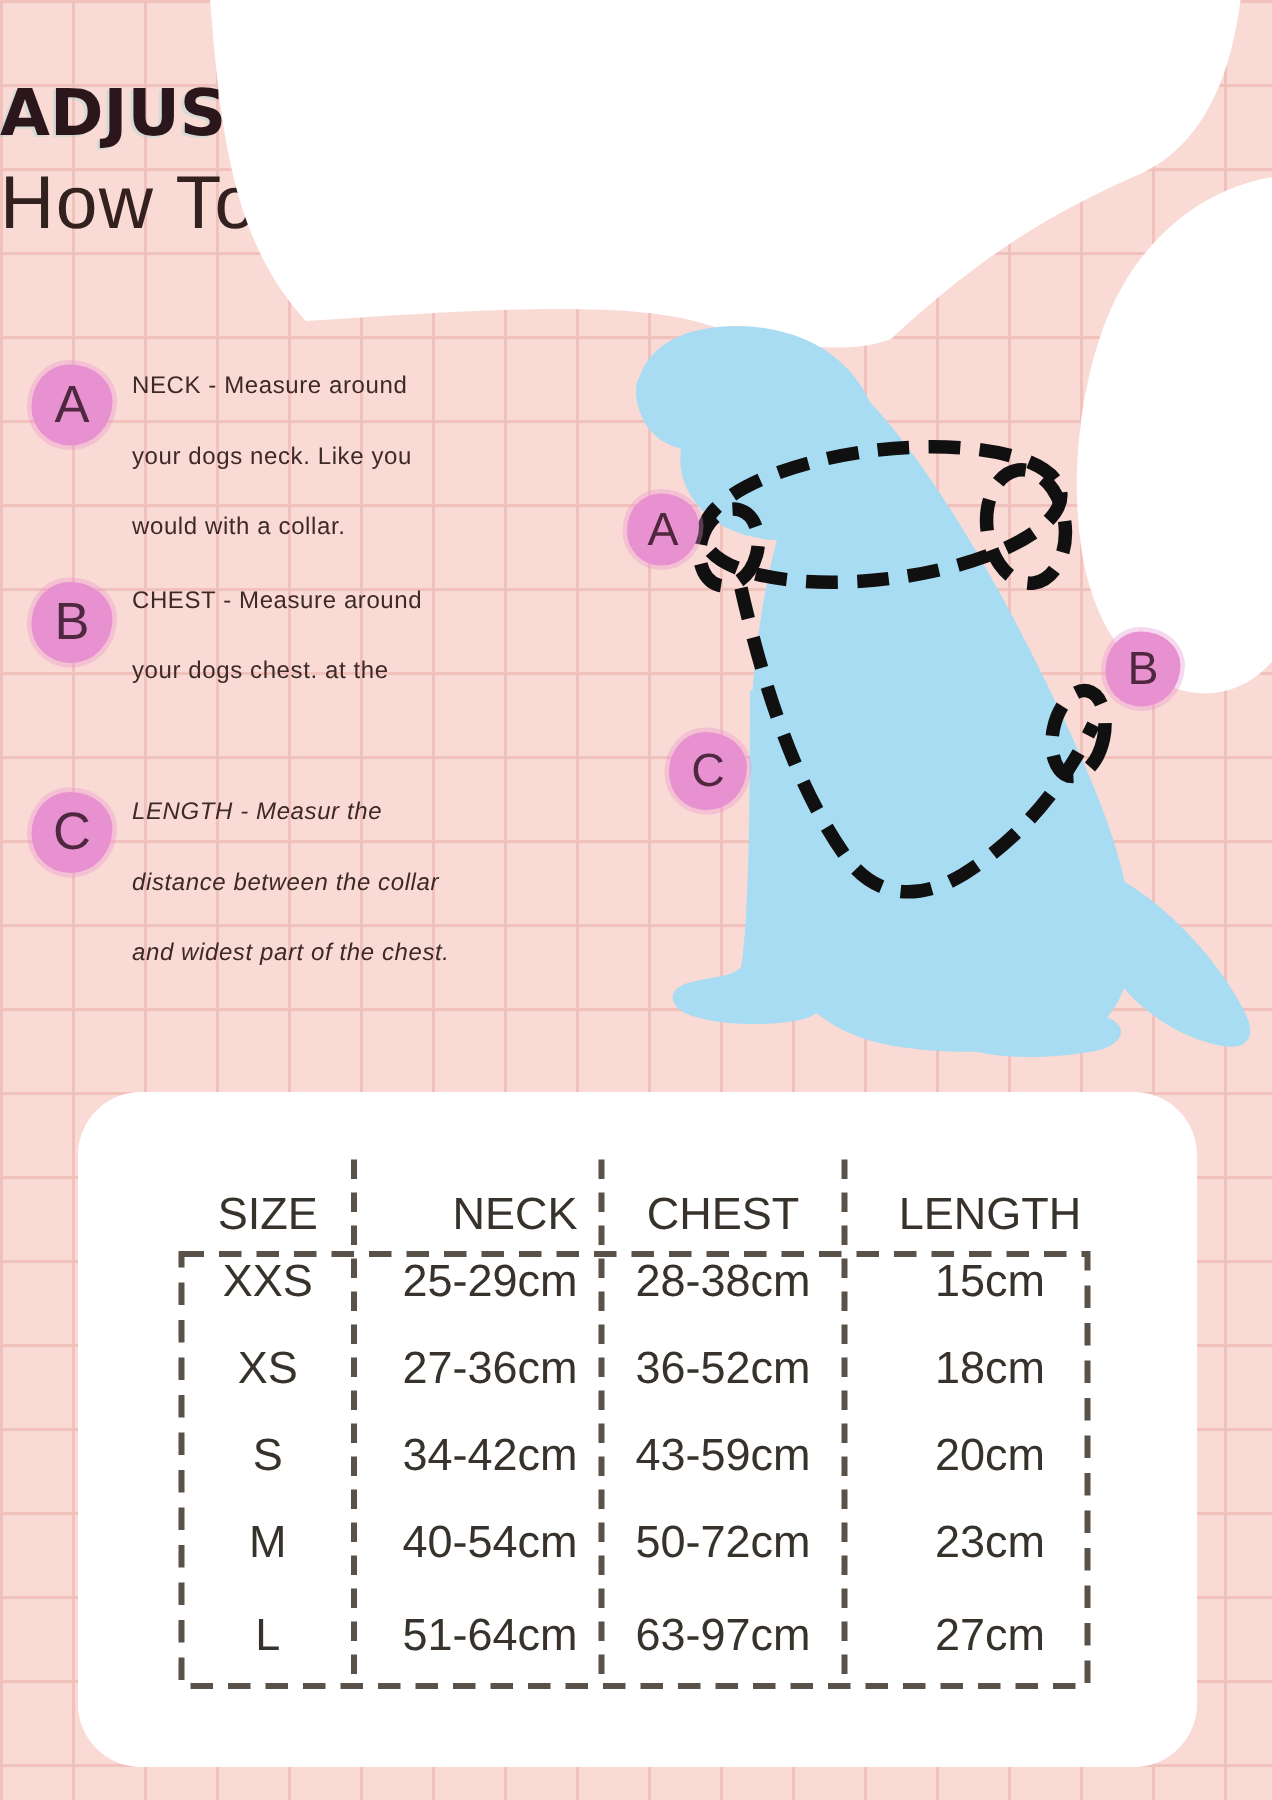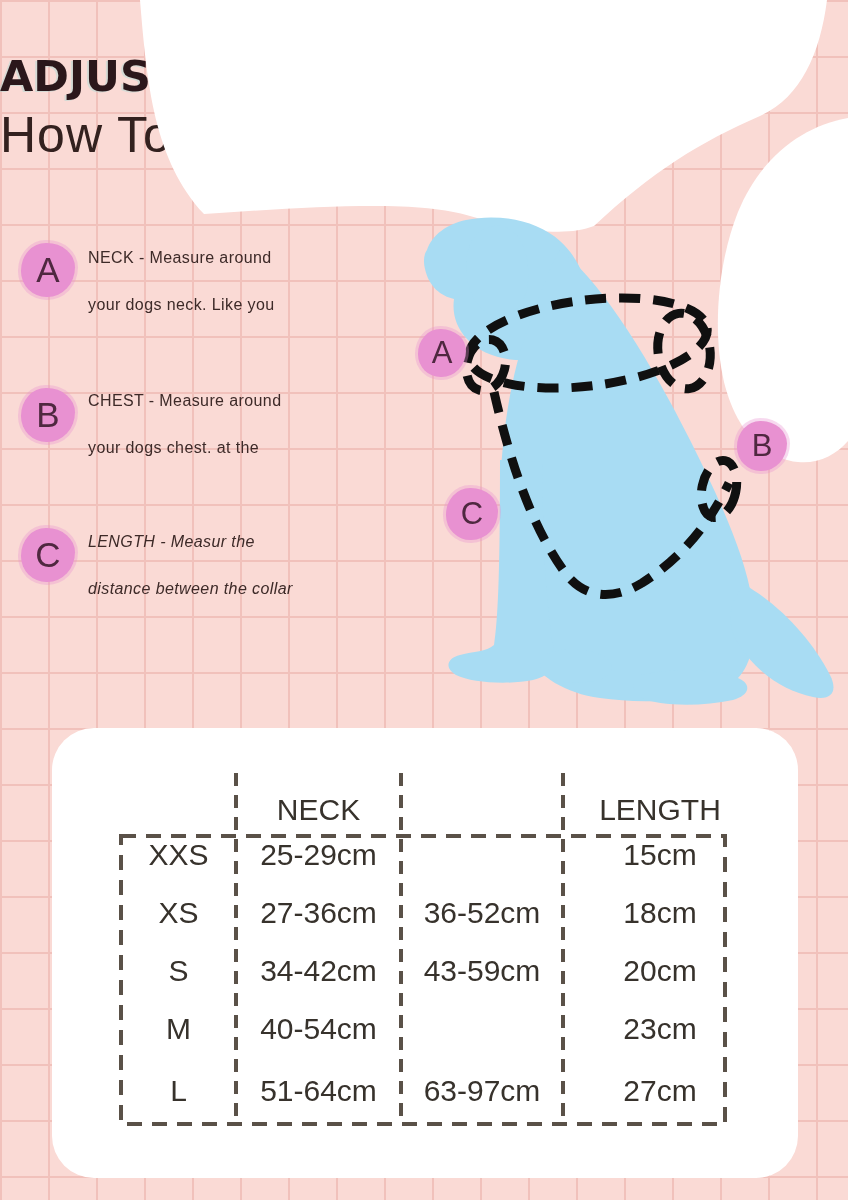--- a/index.html
+++ b/index.html
@@ -66,21 +66,21 @@
     background:var(--card-white);
     border-radius:42px;
   }
   .card svg{position:absolute;left:0;top:0;}
   .tcell{
     position:absolute;z-index:3;height:36px;
     font-size:30px;line-height:36px;text-align:center;
     color:var(--table-text);
   }
   .c0{left:69px;width:115px;}
-  .c1{left:184px;width:165px;}
+  .c1{left:168px;width:165px;text-align:right;}
   .c2{left:349px;width:162px;}
   .c3{left:527px;width:162px;}
   .r0{top:64px;}
   .r1{top:109px;}
   .r2{top:167px;}
   .r3{top:225px;}
   .r4{top:283px;}
   .r5{top:345px;}
 </style>
 </head>
@@ -175,28 +175,30 @@
   <div class="badge list" style="left:21px;top:388px;">
     <span>B</span>
   </div>
   <div class="badge list" style="left:21px;top:528px;">
     <span>C</span>
   </div>
 
   <div class="instr" style="top:234px;">
     <div>NECK - Measure around</div>
     <div>your dogs neck. Like you</div>
+    <div>would with a collar.</div>
   </div>
   <div class="instr" style="top:377px;">
     <div>CHEST - Measure around</div>
     <div>your dogs chest. at the</div>
   </div>
   <div class="instr" style="top:518px;font-style:italic;">
     <div>LENGTH - Measur the</div>
     <div>distance between the collar</div>
+    <div>and widest part of the chest.</div>
   </div>
 
   <div class="badge diagram" style="left:418px;top:329px;width:48px;height:48px;">
     <span>A</span>
   </div>
   <div class="badge diagram" style="left:737px;top:421px;width:50px;height:50px;">
     <span>B</span>
   </div>
   <div class="badge diagram" style="left:446px;top:488px;width:52px;height:52px;">
     <span>C</span>
@@ -205,39 +207,43 @@
   <div class="card">
     <svg width="746" height="450" viewBox="0 0 746 450">
       <g style="stroke:var(--table-dash)" fill="none" stroke-width="4">
         <line x1="184" y1="45" x2="184" y2="396" stroke-dasharray="13 9"></line>
         <line x1="349" y1="45" x2="349" y2="396" stroke-dasharray="13 9"></line>
         <line x1="511" y1="45" x2="511" y2="396" stroke-dasharray="13 9"></line>
         <rect x="69" y="108" width="604" height="288" stroke-dasharray="15 10"></rect>
       </g>
     </svg>
 
+    <div class="tcell c0 r0">SIZE</div>
     <div class="tcell c1 r0">NECK</div>
+    <div class="tcell c2 r0">CHEST</div>
     <div class="tcell c3 r0">LENGTH</div>
 
     <div class="tcell c0 r1">XXS</div>
     <div class="tcell c1 r1">25-29cm</div>
+    <div class="tcell c2 r1">28-38cm</div>
     <div class="tcell c3 r1">15cm</div>
 
     <div class="tcell c0 r2">XS</div>
     <div class="tcell c1 r2">27-36cm</div>
     <div class="tcell c2 r2">36-52cm</div>
     <div class="tcell c3 r2">18cm</div>
 
     <div class="tcell c0 r3">S</div>
     <div class="tcell c1 r3">34-42cm</div>
     <div class="tcell c2 r3">43-59cm</div>
     <div class="tcell c3 r3">20cm</div>
 
     <div class="tcell c0 r4">M</div>
     <div class="tcell c1 r4">40-54cm</div>
+    <div class="tcell c2 r4">50-72cm</div>
     <div class="tcell c3 r4">23cm</div>
 
     <div class="tcell c0 r5">L</div>
     <div class="tcell c1 r5">51-64cm</div>
     <div class="tcell c2 r5">63-97cm</div>
     <div class="tcell c3 r5">27cm</div>
   </div>
 
 </div>
 

